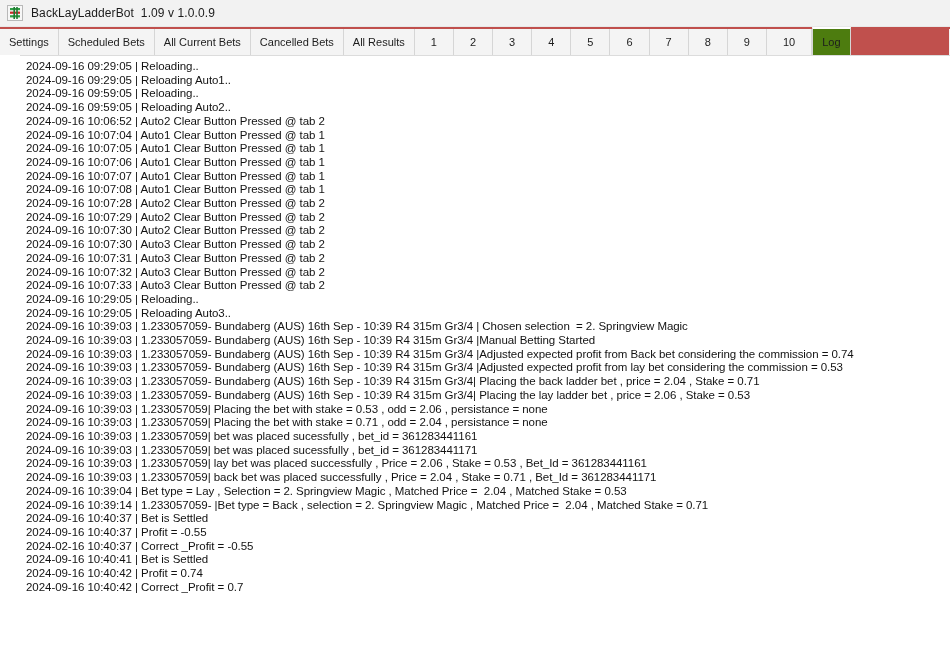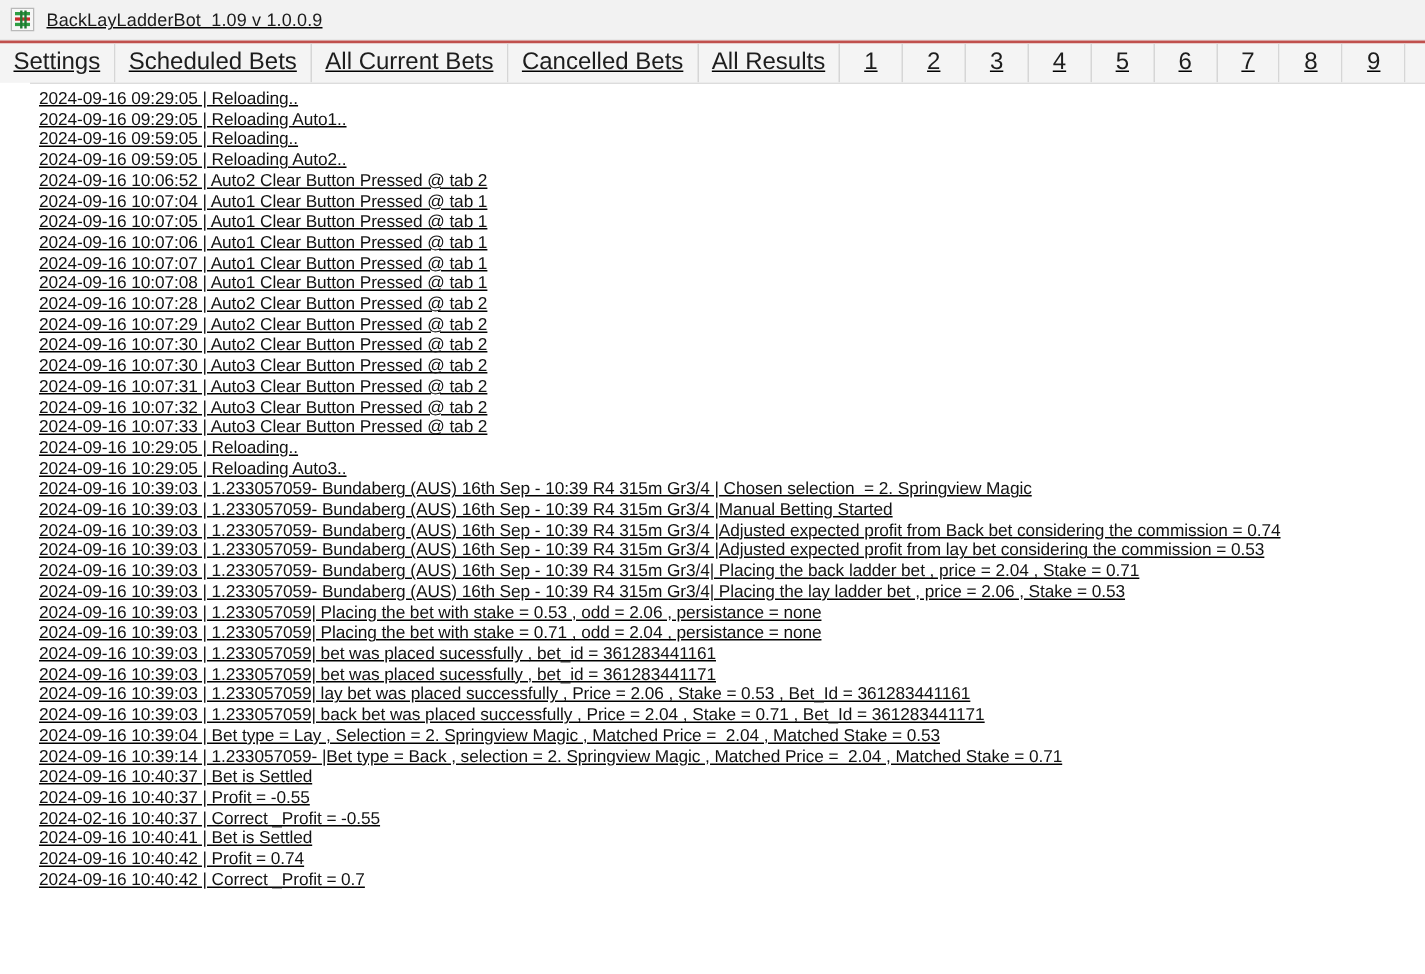--- a/index.html
+++ b/index.html
@@ -15,21 +15,20 @@
     font-family: "Liberation Sans", sans-serif;
     -webkit-font-smoothing: none;
   }
   #app-window {
     width: 950px;
     height: 649px;
     background: #ffffff;
     display: flex;
     flex-direction: column;
     position: relative;
-    text-decoration: underline;
   }
 
   
   #title-bar {
     height: 27px;
     min-height: 27px;
     background: #f2f2f2;
     display: flex;
     align-items: center;
     padding-left: 7px;
@@ -59,21 +58,21 @@
     border-top: 2px solid #c0504d;
     display: flex;
     align-items: stretch;
     box-sizing: border-box;
     position: relative;
   }
   .tab {
     display: flex;
     align-items: center;
     justify-content: center;
-    font-size: 16px;
+    font-size: 11px;
     color: #1d1d1d;
     background: #f4f4f4;
     border-right: 1px solid #d6d6d6;
     padding: 0 9px;
     box-sizing: border-box;
     cursor: default;
     white-space: nowrap;
     position: relative;
     user-select: none;
   }

